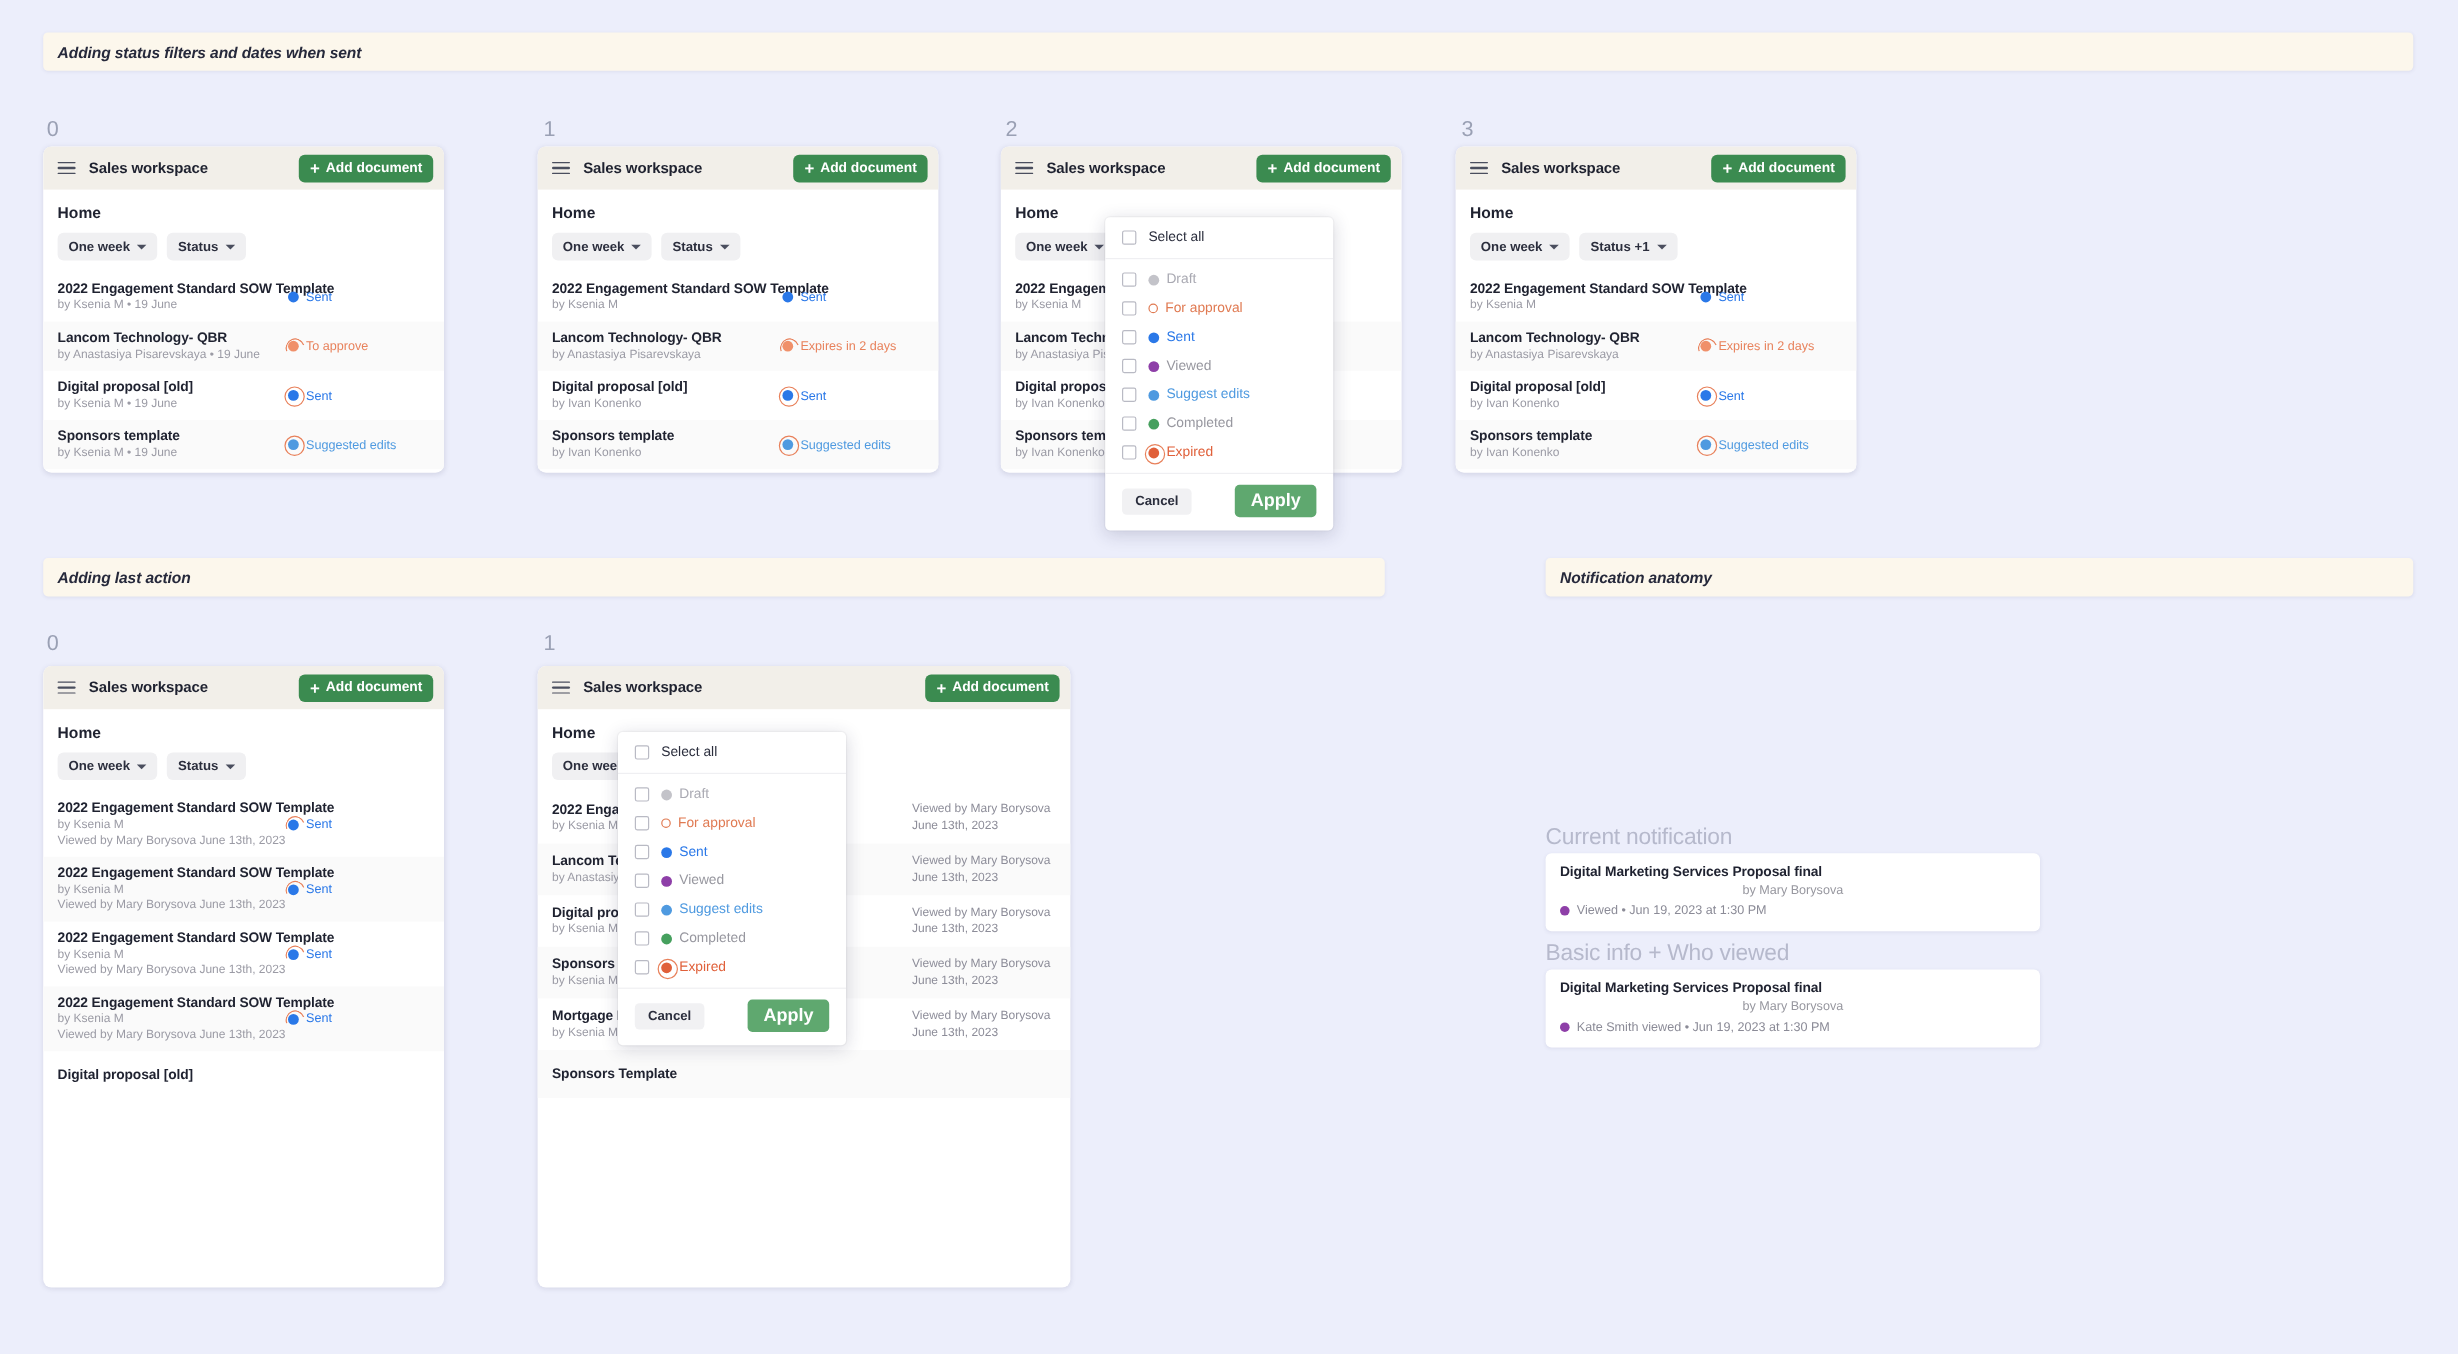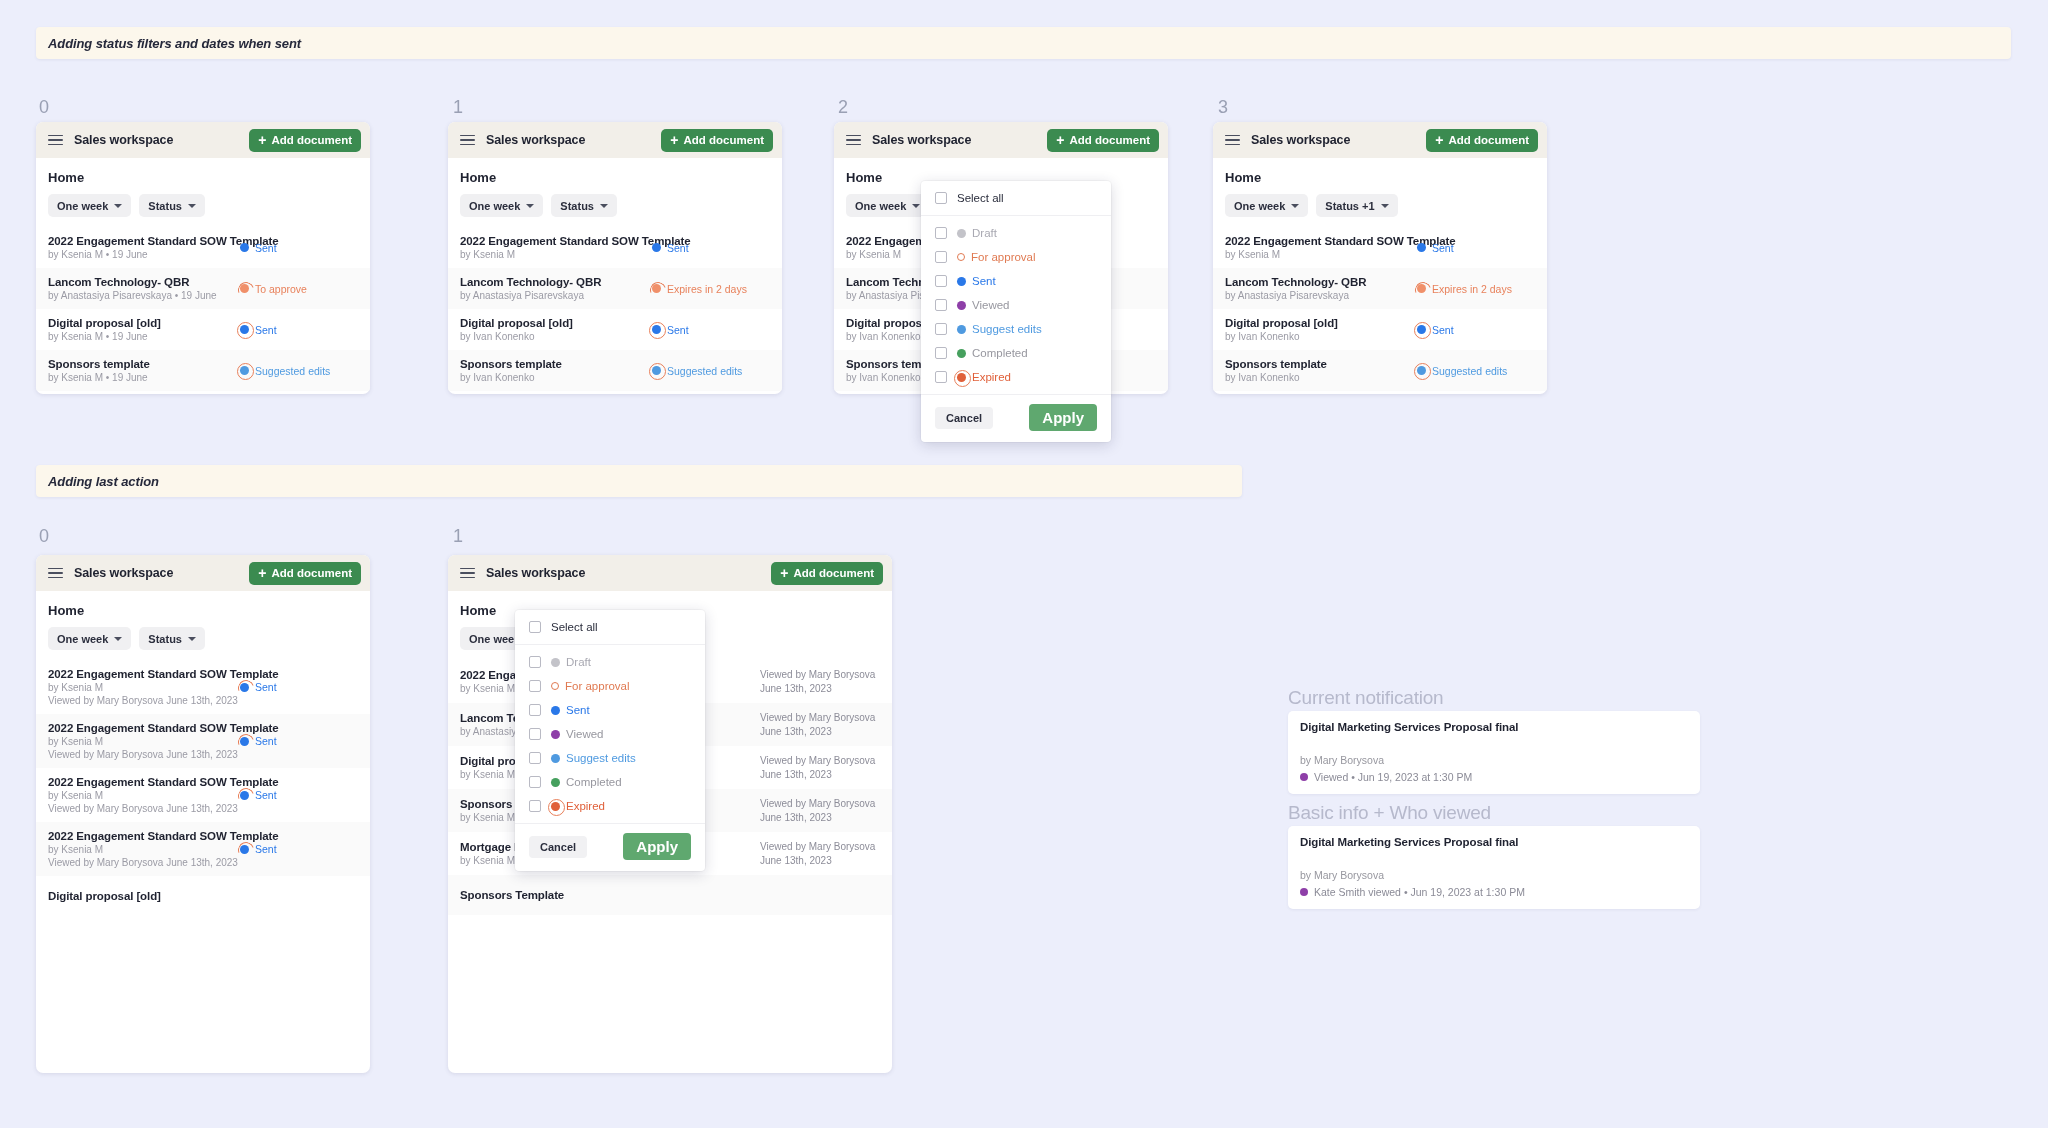--- a/index.html
+++ b/index.html
@@ -159,37 +159,40 @@
   }
   .notif-card {
     background:#fff; border-radius:5px;
     padding:10px 12px 11px 12px;
     box-shadow:0 1px 3px rgba(60,60,100,.07);
     margin-bottom:6px;
   }
   .notif-card.hl { border:2px solid #4d9c63; padding:9px 11px 10px 11px; }
   .n-title { font-size:11.5px; font-weight:bold; color:#1f2230; letter-spacing:-.1px; }
   .n-title .reg { font-weight:400; color:#6e7080; }
-  .n-by { font-size:10.5px; color:#97979f; margin-top:21px; }
+  .n-by { font-size:10.5px; color:#97979f; margin-top:3px;text-align:center; }
   .n-status { display:flex; align-items:center; gap:6px; font-size:10.5px; color:#8b8b97; margin-top:5px; }
   .n-dot { width:8px; height:8px; border-radius:50%; background:#8e3fa8; flex-shrink:0; }
 </style>
 </head>
 <body>
 
 <div class="canvas">
 
   <div class="banner" style="left:36px; top:27px; width:1975px; height:32px;">
     <span class="banner-title">Adding status filters and dates when sent</span>
   </div>
 
-  <div class="banner" style="left:36px; top:465px; width:1206px; height:32px;align-items:center;">
+  <div class="banner" style="left:36px; top:465px; width:1118px; height:32px;align-items:center;">
     <span class="banner-title">Adding last action</span>
   </div>
 
+  <div class="banner" style="left:1288px; top:465px; width:723px; height:32px;">
+    <span class="banner-title">Notification anatomy</span>
+  </div>
 
   <div class="frame-idx" style="left:39px; top:98px;">0</div>
   <div class="frame-idx" style="left:453px; top:98px;">1</div>
   <div class="frame-idx" style="left:838px; top:98px;">2</div>
   <div class="frame-idx" style="left:1218px; top:98px;">3</div>
   <div class="frame-idx" style="left:39px; top:527px;">0</div>
   <div class="frame-idx" style="left:453px; top:527px;">1</div>
 
   <div class="card" style="left:36px; top:122px; width:334px; height:272px;">
     <div class="card-topbar">

